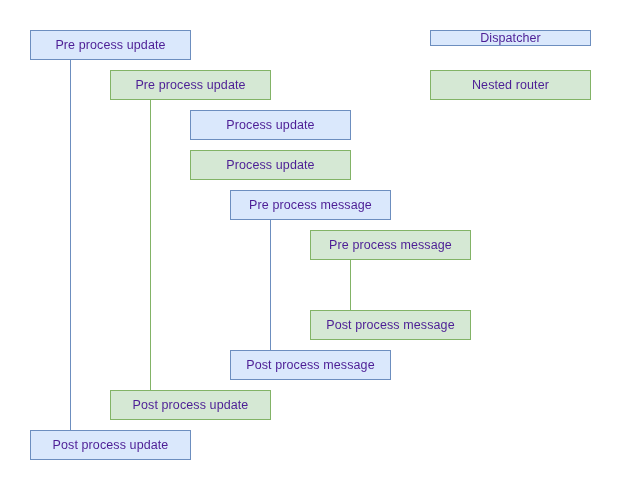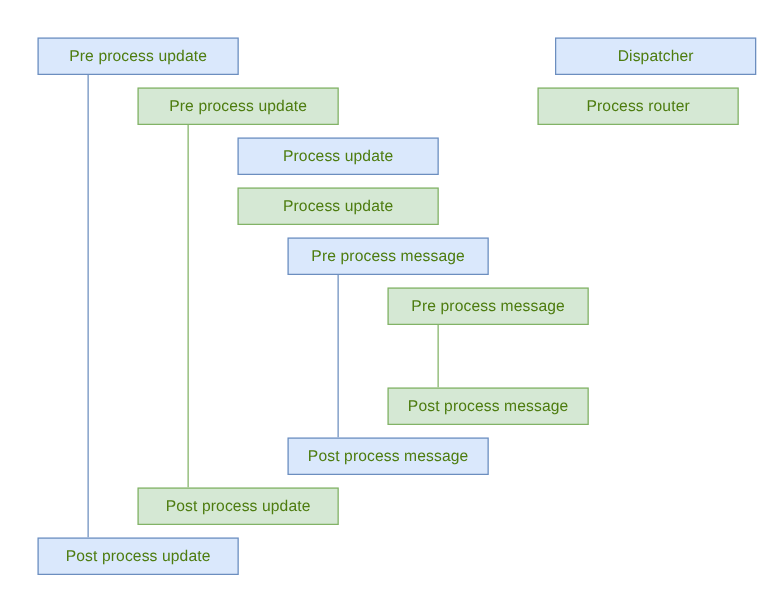--- a/index.html
+++ b/index.html
@@ -18,21 +18,21 @@
     overflow: hidden;
   }
   .node {
     position: absolute;
     box-sizing: border-box;
     display: flex;
     align-items: center;
     justify-content: center;
     font-size: 12.5px;
     line-height: 1.2;
-    color: #4d7c0f;
+    color: #4c1d95;
     text-align: center;
     letter-spacing: 0.1px;
     white-space: nowrap;
     z-index: 2;
   }
   .node.dispatcher {
     background: #dae8fc;
     border: 1px solid #6c8ebf;
   }
   .node.router {
@@ -70,17 +70,17 @@
   <div class="node dispatcher" style="left:190px; top:110px; width:161px; height:30px;">Process update</div>
   <div class="node router" style="left:190px; top:150px; width:161px; height:30px;">Process update</div>
   <div class="node dispatcher" style="left:230px; top:190px; width:161px; height:30px;">Pre process message</div>
   <div class="node router" style="left:310px; top:230px; width:161px; height:30px;">Pre process message</div>
   <div class="node router" style="left:310px; top:310px; width:161px; height:30px;">Post process message</div>
   <div class="node dispatcher" style="left:230px; top:350px; width:161px; height:30px;">Post process message</div>
   <div class="node router" style="left:110px; top:390px; width:161px; height:30px;">Post process update</div>
   <div class="node dispatcher" style="left:30px;  top:430px; width:161px; height:30px;">Post process update</div>
 
   <div class="legend-group">
-    <div class="node dispatcher" style="left:444px; top:30px; width:161px; height:30px;">Dispatcher</div>
-    <div class="node router" style="left:430px; top:70px; width:161px; height:30px;">Process router</div>
+    <div class="node dispatcher" style="left:430px; top:30px; width:161px; height:16px;">Dispatcher</div>
+    <div class="node router" style="left:430px; top:70px; width:161px; height:30px;">Nested router</div>
   </div>
 
 </div>
 
 </body></html>

